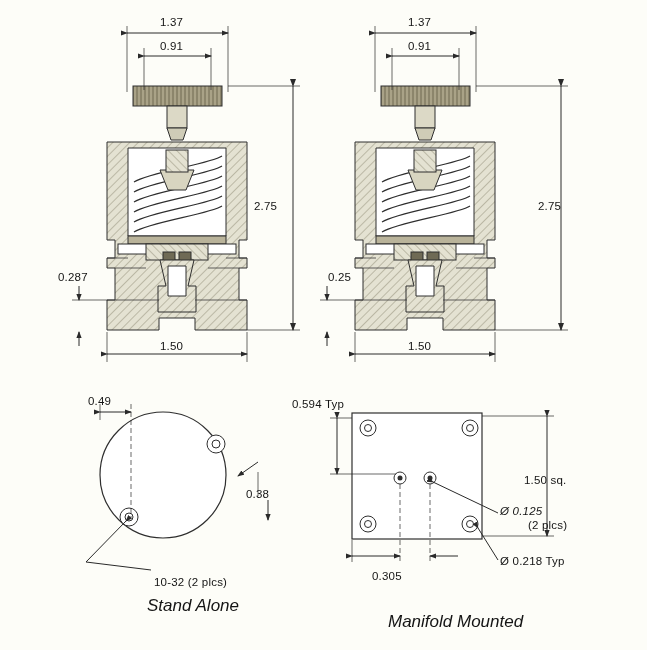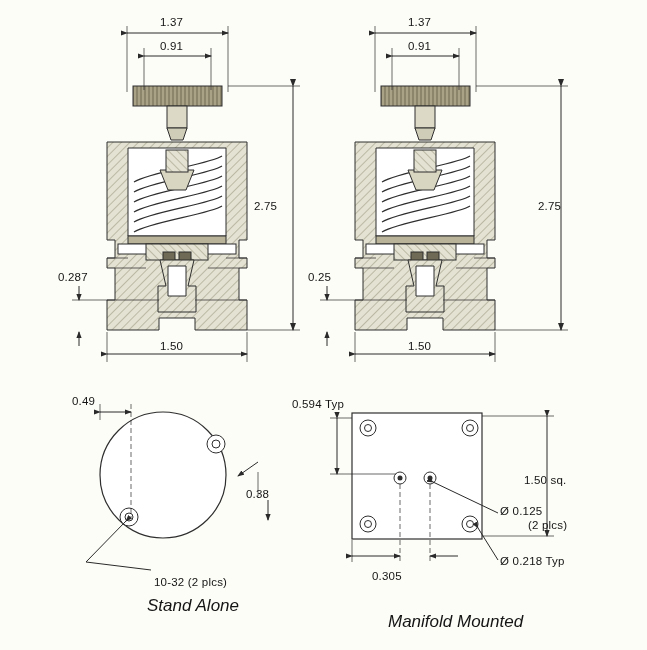--- a/index.html
+++ b/index.html
@@ -211,30 +211,30 @@
 
 <div class="dim" style="left:160px;top:16px;">1.37</div>
 <div class="dim" style="left:160px;top:40px;">0.91</div>
 <div class="dim" style="left:254px;top:200px;">2.75</div>
 <div class="dim" style="left:58px;top:271px;">0.287</div>
 <div class="dim" style="left:160px;top:340px;">1.50</div>
 
 <div class="dim" style="left:408px;top:16px;">1.37</div>
 <div class="dim" style="left:408px;top:40px;">0.91</div>
 <div class="dim" style="left:538px;top:200px;">2.75</div>
-<div class="dim" style="left:308px;top:271px;">0.25</div>
+<div class="dim" style="left:328px;top:271px;">0.25</div>
 <div class="dim" style="left:408px;top:340px;">1.50</div>
 
-<div class="dim" style="left:72px;top:395px;">0.49</div>
+<div class="dim" style="left:88px;top:395px;">0.49</div>
 <div class="dim" style="left:246px;top:488px;">0.38</div>
 <div class="dim" style="left:154px;top:563px;margin-top:13px;">10-32 (2 plcs)</div>
 
 <div class="dim" style="left:292px;top:398px;">0.594 Typ</div>
 <div class="dim" style="left:524px;top:466px;margin-top:8px;">1.50 sq.</div>
 <div class="dim" style="left:336px;top:570px;padding-left:36px;">0.305</div>
-<div class="dim" style="left:500px;top:505px;">Ø 0.125</div>
+<div class="dim" style="left:500px;top:505px;font-style:italic;">Ø 0.125</div>
 <div class="dim" style="left:500px;top:519px;margin-left:28px;">(2 plcs)</div>
 <div class="dim" style="left:500px;top:555px;">Ø 0.218 Typ</div>
 
 <div class="cap" style="left:147px;top:596px;">Stand Alone</div>
 <div class="cap" style="left:388px;top:612px;">Manifold Mounted</div>
 
 </div>
 
 </body></html>

